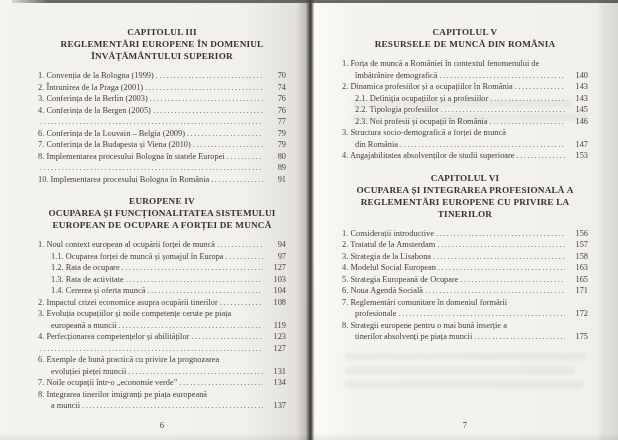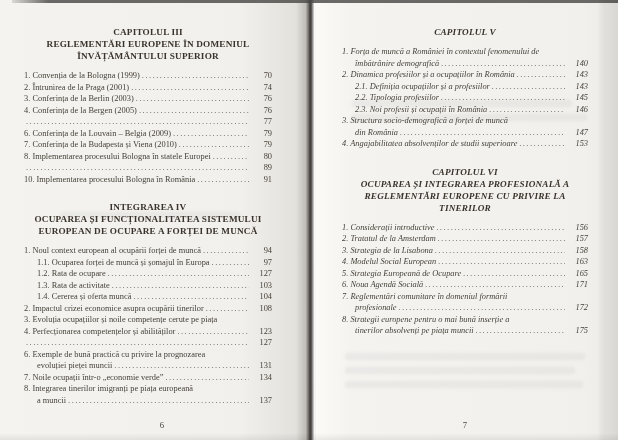--- a/index.html
+++ b/index.html
@@ -45,23 +45,23 @@
     position:absolute;left:0;right:0;bottom:0;height:7px;
     background:linear-gradient(0deg,rgba(0,0,0,0.07),rgba(0,0,0,0));
   }
   .bleed{
     position:absolute;border-radius:3px;
     background:rgba(110,112,125,0.08);
     filter:blur(1.5px);
   }
   
   .content{position:absolute;top:26px;font-size:8.4px;color:#453f37;}
-  .content.l{left:24px;width:248px;}
-  .content.r{left:342px;width:246px;font-style:italic;}
-  .sec + .sec{margin-top:16px;}
+  .content.l{left:38px;width:248px;}
+  .content.r{left:342px;width:246px;}
+  .sec + .sec{margin-top:10px;}
   .hline{
     text-align:center;font-weight:bold;font-size:9.2px;line-height:12px;
     color:#3a332b;letter-spacing:0.2px;white-space:nowrap;
   }
   .hgroup{margin-bottom:8px;}
   .row{display:flex;align-items:center;line-height:11.5px;}
   .row .txt{flex:none;white-space:nowrap;}
   .row .lead{
     flex:1 1 0;min-width:0;overflow:hidden;white-space:nowrap;
     letter-spacing:1.5px;margin:0 2px;color:#4e463c;
@@ -148,21 +148,21 @@
           <span class="pg">89</span>
         </div>
         <div class="row">
           <span class="txt">10. Implementarea procesului Bologna în România</span>
           <span class="lead"></span>
           <span class="pg">91</span>
         </div>
       </div>
       <div class="sec">
         <div class="hgroup">
-          <div class="hline">INTEGRAREA IV</div>
+          <div class="hline">EUROPENE IV</div>
           <div class="hline">OCUPAREA ȘI FUNCȚIONALITATEA SISTEMULUI</div>
           <div class="hline">EUROPEAN DE OCUPARE A FORȚEI DE MUNCĂ</div>
         </div>
         <div class="row">
           <span class="txt">1. Noul context european al ocupării forței de muncă</span>
           <span class="lead"></span>
           <span class="pg">94</span>
         </div>
         <div class="row sub">
           <span class="txt">1.1. Ocuparea forței de muncă și șomajul în Europa</span>
@@ -183,20 +183,25 @@
           <span class="txt">1.4. Cererea și oferta muncă</span>
           <span class="lead"></span>
           <span class="pg">104</span>
         </div>
         <div class="row">
           <span class="txt">2. Impactul crizei economice asupra ocupării tinerilor</span>
           <span class="lead"></span>
           <span class="pg">108</span>
         </div>
         <div class="cont">3. Evoluția ocupațiilor și noile competențe cerute pe piața</div>
+        <div class="row wrap2">
+          <span class="txt">europeană a muncii</span>
+          <span class="lead"></span>
+          <span class="pg">119</span>
+        </div>
         <div class="row">
           <span class="txt">4. Perfecționarea competențelor și abilităților</span>
           <span class="lead"></span>
           <span class="pg">123</span>
         </div>
         <div class="row">
           <span class="lead"></span>
           <span class="pg">127</span>
         </div>
         <div class="cont">6. Exemple de bună practică cu privire la prognozarea</div>
@@ -215,20 +220,21 @@
           <span class="txt">a muncii</span>
           <span class="lead"></span>
           <span class="pg">137</span>
         </div>
       </div>
     </div>
   <div class="content r">
       <div class="sec">
         <div class="hgroup">
           <div class="hline">CAPITOLUL V</div>
+          <div class="hline">RESURSELE DE MUNCĂ DIN ROMÂNIA</div>
         </div>
         <div class="cont">1. Forța de muncă a României în contextul fenomenului de</div>
         <div class="row wrap2">
           <span class="txt">îmbătrânire demografică</span>
           <span class="lead"></span>
           <span class="pg">140</span>
         </div>
         <div class="row">
           <span class="txt">2. Dinamica profesiilor și a ocupațiilor în România</span>
           <span class="lead"></span>

